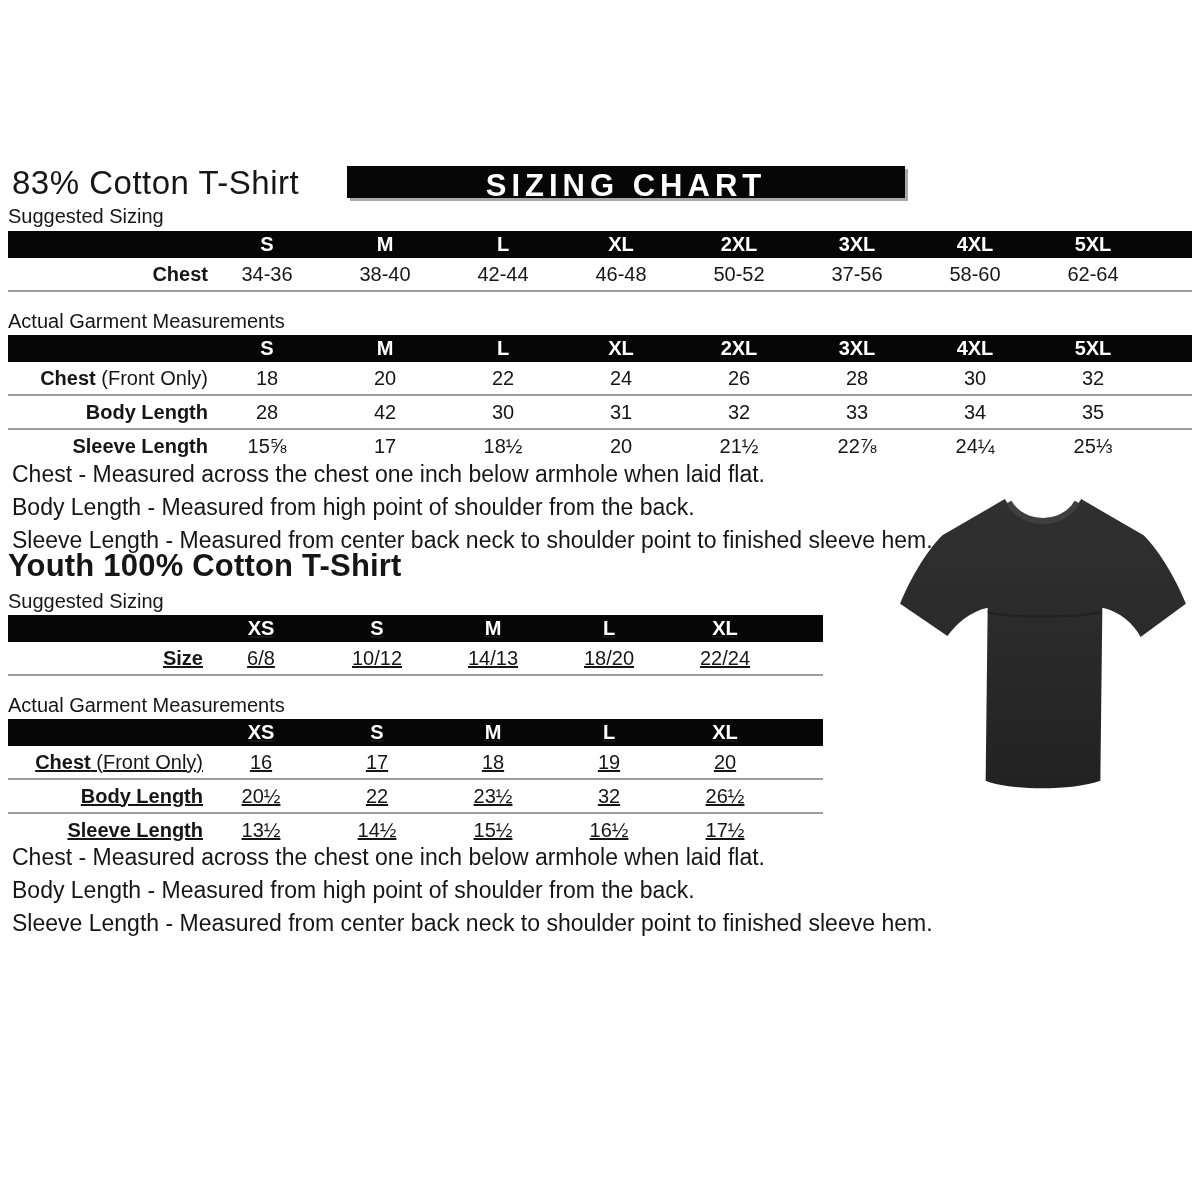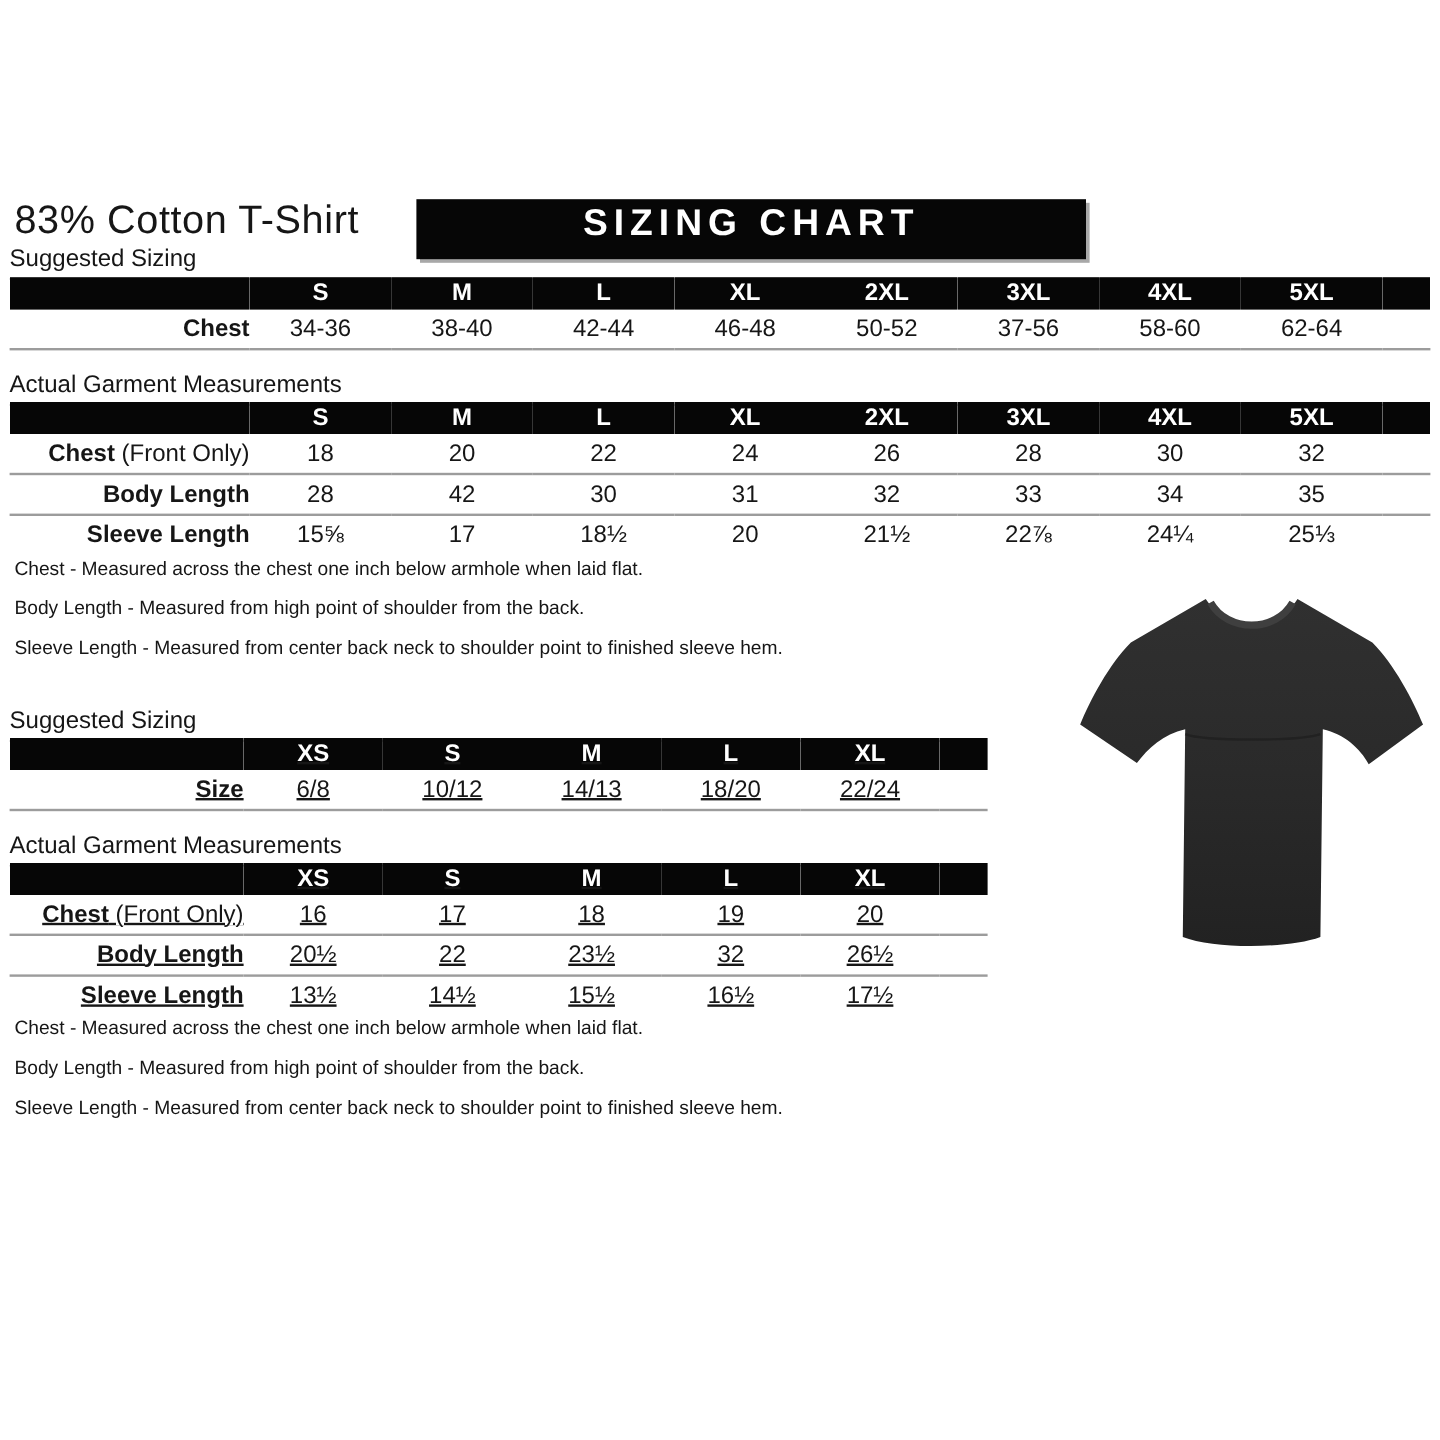--- a/index.html
+++ b/index.html
@@ -2,21 +2,21 @@
 <html><head>
 <meta charset="utf-8">
 <style>
   html,body{margin:0;padding:0;background:#ffffff;}
   body{width:1200px;height:1200px;font-family:"Liberation Sans",sans-serif;color:#161616;}
   .page{position:relative;width:1200px;height:1200px;overflow:hidden;background:#fff;}
   .abs{position:absolute;}
 
   .title{font-size:33px;letter-spacing:0.5px;}
   .banner{background:#060606;color:#ffffff;font-weight:bold;font-size:31px;
-          letter-spacing:5px;text-align:center;line-height:40px;height:50px;
+          letter-spacing:5px;text-align:center;line-height:40px;height:32px;
           box-shadow:3px 3px 0 #a8a8a8;}
   .section-label{font-size:20px;padding-bottom:4px;border-bottom:1px solid #ababab;}
   .youth-title{font-size:31px;font-weight:bold;letter-spacing:0.2px;}
 
   table.size{border-collapse:collapse;table-layout:fixed;}
   table.size th{background:#060606;color:#ffffff;font-size:20px;font-weight:bold;
                 height:27px;padding:0;text-align:center;overflow:hidden;}
   table.size td{font-size:20px;text-align:center;height:32px;padding:0;}
   table.size td.row-label{text-align:right;padding-left:8px;}
   table.size td.row-label b{font-weight:bold;}
@@ -26,21 +26,21 @@
   .adultT{width:1184px;}
   .adultT col.label-col{width:200px;}
   .adultT col.data-col{width:118px;}
   .adultT col.spacer-col{width:40px;}
 
   .youthT{width:815px;text-decoration:underline;}
   .youthT col.label-col{width:195px;}
   .youthT col.data-col{width:116px;}
   .youthT col.spacer-col{width:40px;}
 
-  .notes .note-line{font-size:16px;line-height:33px;white-space:nowrap;}
+  .notes .note-line{font-size:23px;line-height:33px;white-space:nowrap;}
 </style>
 </head>
 <body>
 
 <div class="page">
 
   <div class="abs title" style="left:12px;top:164px;">83% Cotton T-Shirt</div>
 
   <div class="abs banner" style="left:347px;top:166px;width:558px;">SIZING CHART</div>
 
@@ -161,20 +161,21 @@
         </tbody>
       </table>
     </div>
 
   <div class="abs notes" style="left:12px;top:458px;">
       <div class="note-line">Chest - Measured across the chest one inch below armhole when laid flat.</div>
       <div class="note-line">Body Length - Measured from high point of shoulder from the back.</div>
       <div class="note-line">Sleeve Length - Measured from center back neck to shoulder point to finished sleeve hem.</div>
     </div>
 
+  <div class="abs youth-title" style="left:8px;top:548px;">Youth 100% Cotton T-Shirt</div>
 
   <div class="abs section-label" style="left:8px;top:590px;width:807px;">Suggested Sizing</div>
 
   <div class="abs" style="left:8px;top:615px;">
       <table class="size youthT single">
         <colgroup>
           <col class="label-col">
           <col class="data-col">
           <col class="data-col">
           <col class="data-col">

